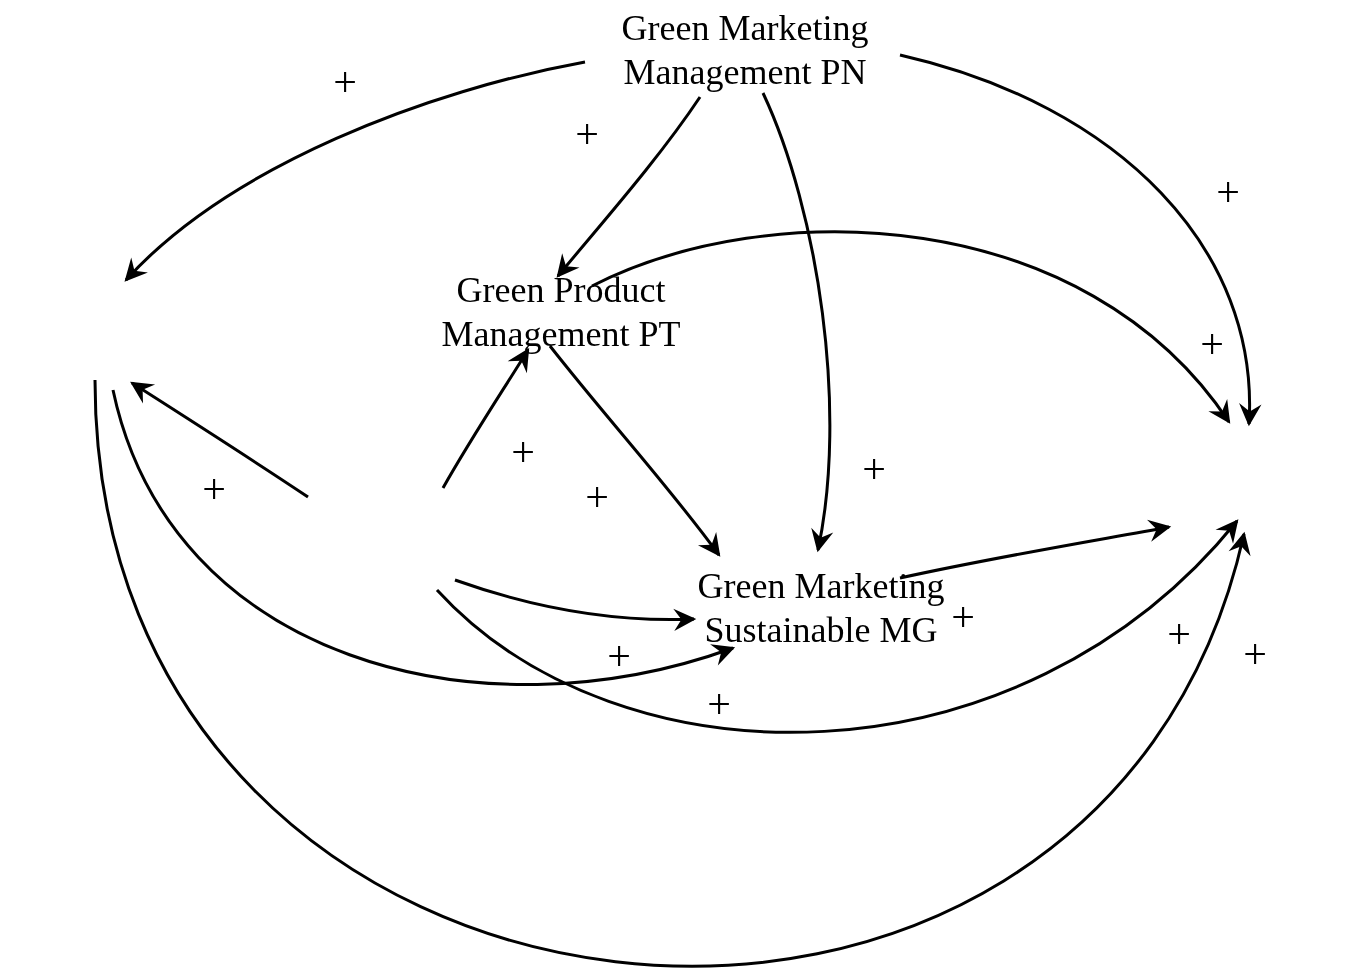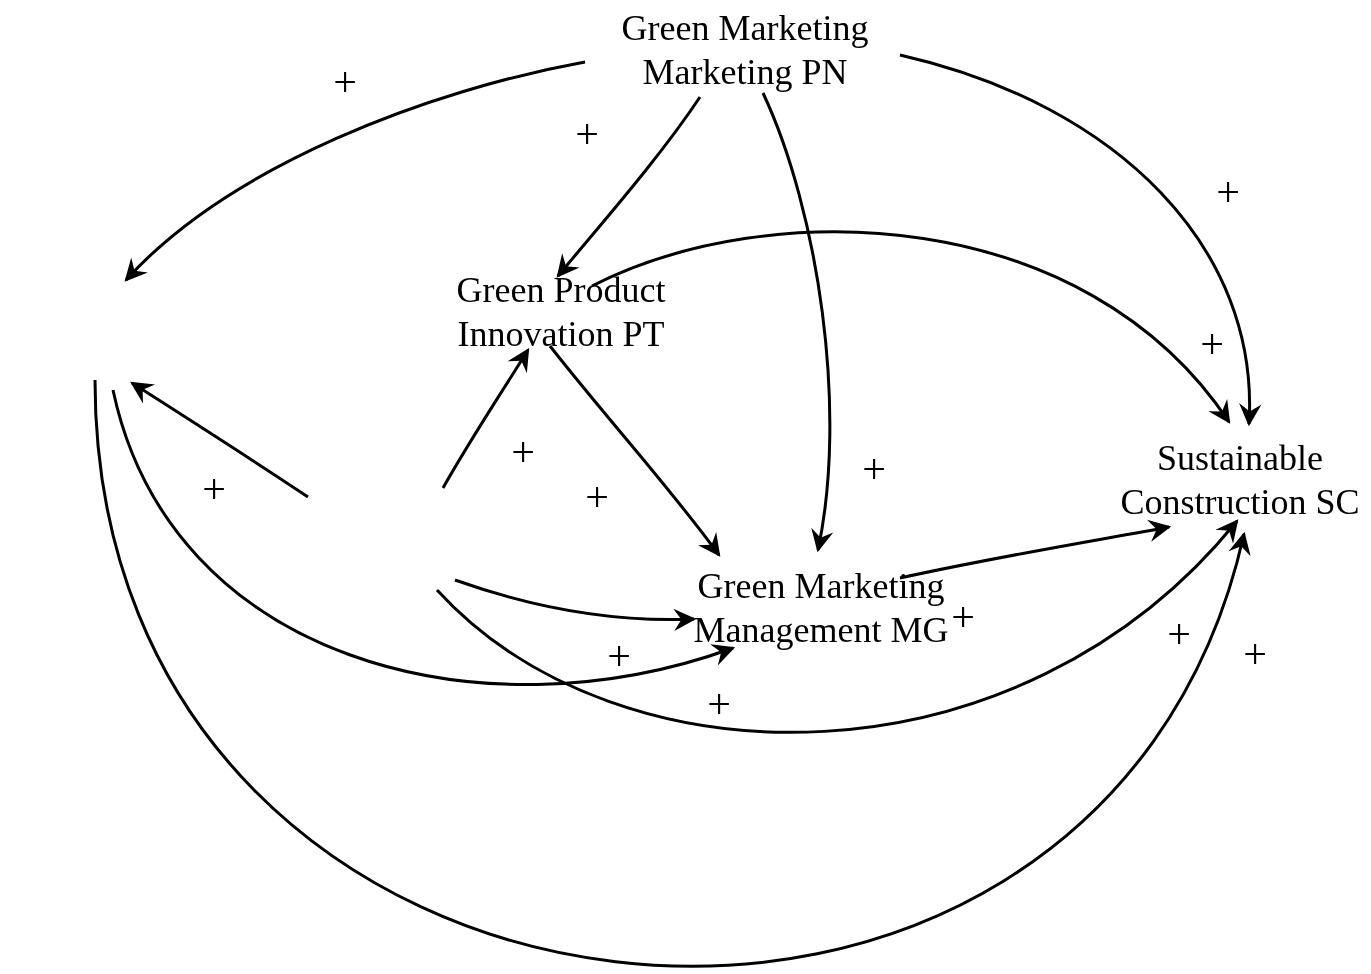--- a/index.html
+++ b/index.html
@@ -67,35 +67,31 @@
     <text class="plus" x="523" y="452">+</text>
     <text class="plus" x="619" y="656">+</text>
     <text class="plus" x="1179" y="634">+</text>
     <text class="plus" x="719" y="704">+</text>
     <text class="plus" x="1255" y="654">+</text>
     <text class="plus" x="963" y="617">+</text>
   </svg>
 
   <div class="node" style="left:745px; top:6px;">
     <span>Green Marketing</span>
-    <span>Marketing PN</span>
+    <span>Management PN</span>
   </div>
 
 
   <div class="node" style="left:561px; top:268px;">
     <span>Green Product</span>
-    <span>Innovation PT</span>
+    <span>Management PT</span>
   </div>
 
   <div class="node" style="left:412px; top:496px;">
   </div>
 
   <div class="node" style="left:821px; top:564px;font-family:Liberation Serif, serif;">
     <span>Green Marketing</span>
-    <span>Management MG</span>
+    <span>Sustainable MG</span>
   </div>
 
-  <div class="node" style="left:1240px; top:436px;">
-    <span>Sustainable</span>
-    <span>Construction SC</span>
-  </div>
 
 </div>
 
 </body></html>

